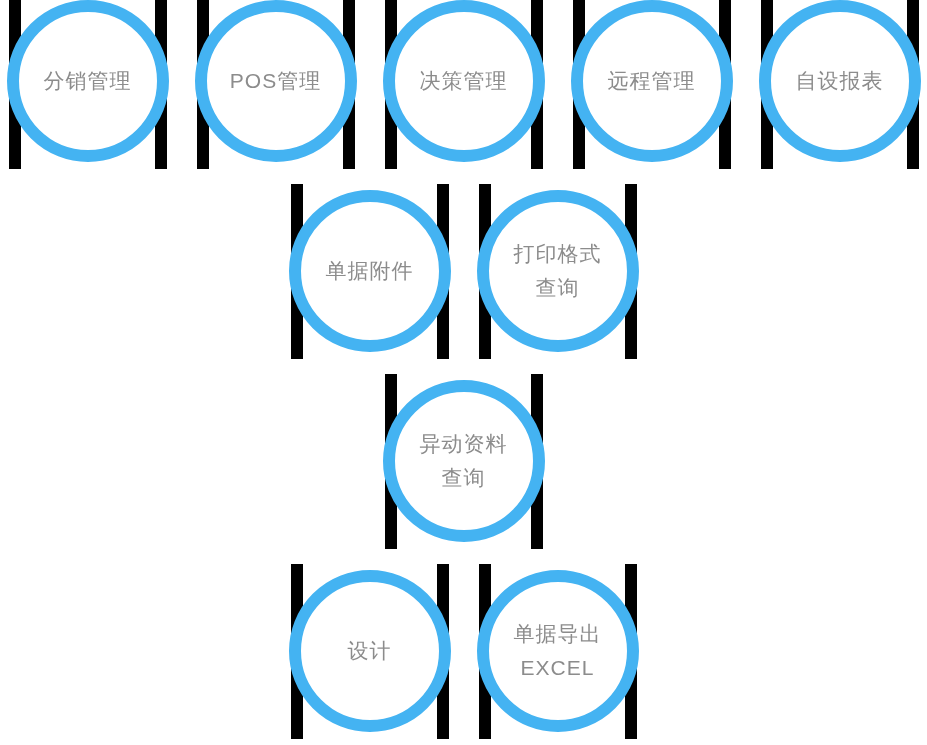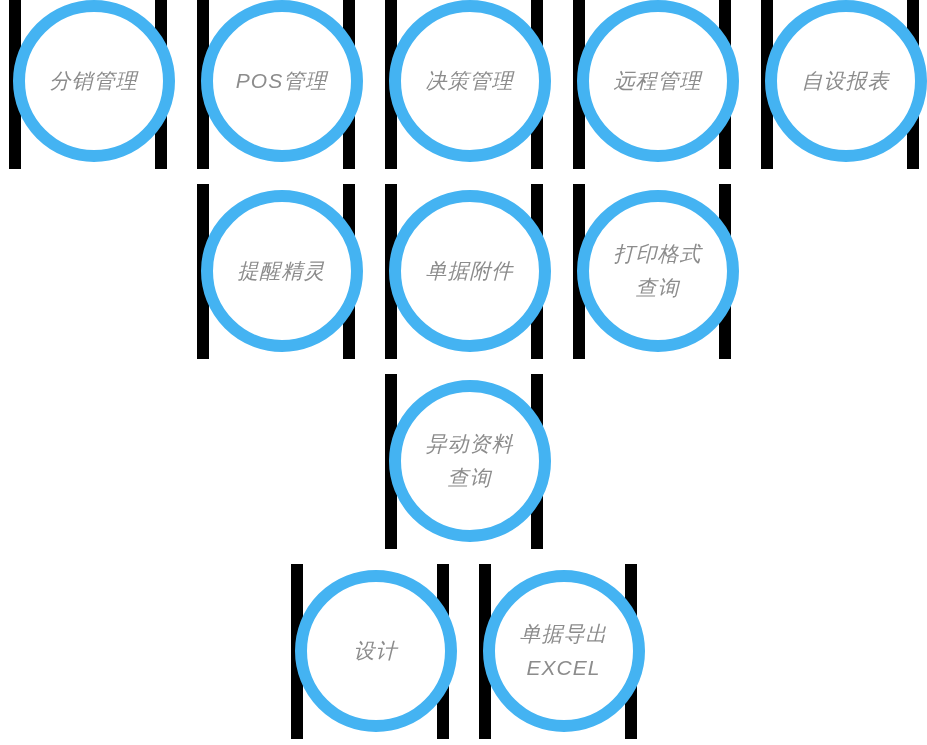--- a/index.html
+++ b/index.html
@@ -41,34 +41,33 @@
     top: 0;
     bottom: 0;
     width: 12px;
     background: var(--bar-color, #000000);
   }
   .bar.left  { left: 3px; }
   .bar.right { right: 3px; }
 
   .circle {
     position: absolute;
-    left: 7px;
+    left: 1px;
     top: 6px;
     width: 138px;
     height: 138px;
     border: 12px solid var(--ring-color, #44b3f2);
     border-radius: 50%;
     background: #ffffff;
     display: flex;
     flex-direction: column;
     align-items: center;
     justify-content: center;
     text-align: center;
     box-sizing: content-box;
-    font-style: italic;
   }
   .line {
     font-size: 21px;
     color: var(--label-color, #8c8c8c);
     line-height: 34px;
     white-space: nowrap;
     letter-spacing: 1px;
   }
 </style>
 </head>
@@ -110,27 +109,20 @@
         <div class="circle">
           <div class="line">自设报表</div>
         </div>
       </div>
     </div>
     <div class="feature-row">
       <div class="feature-item">
         <div class="bar left"></div>
         <div class="bar right"></div>
         <div class="circle">
-          <div class="line">提醒精灵</div>
-        </div>
-      </div>
-      <div class="feature-item">
-        <div class="bar left"></div>
-        <div class="bar right"></div>
-        <div class="circle">
           <div class="line">单据附件</div>
         </div>
       </div>
       <div class="feature-item">
         <div class="bar left"></div>
         <div class="bar right"></div>
         <div class="circle">
           <div class="line">打印格式</div>
           <div class="line">查询</div>
         </div>

